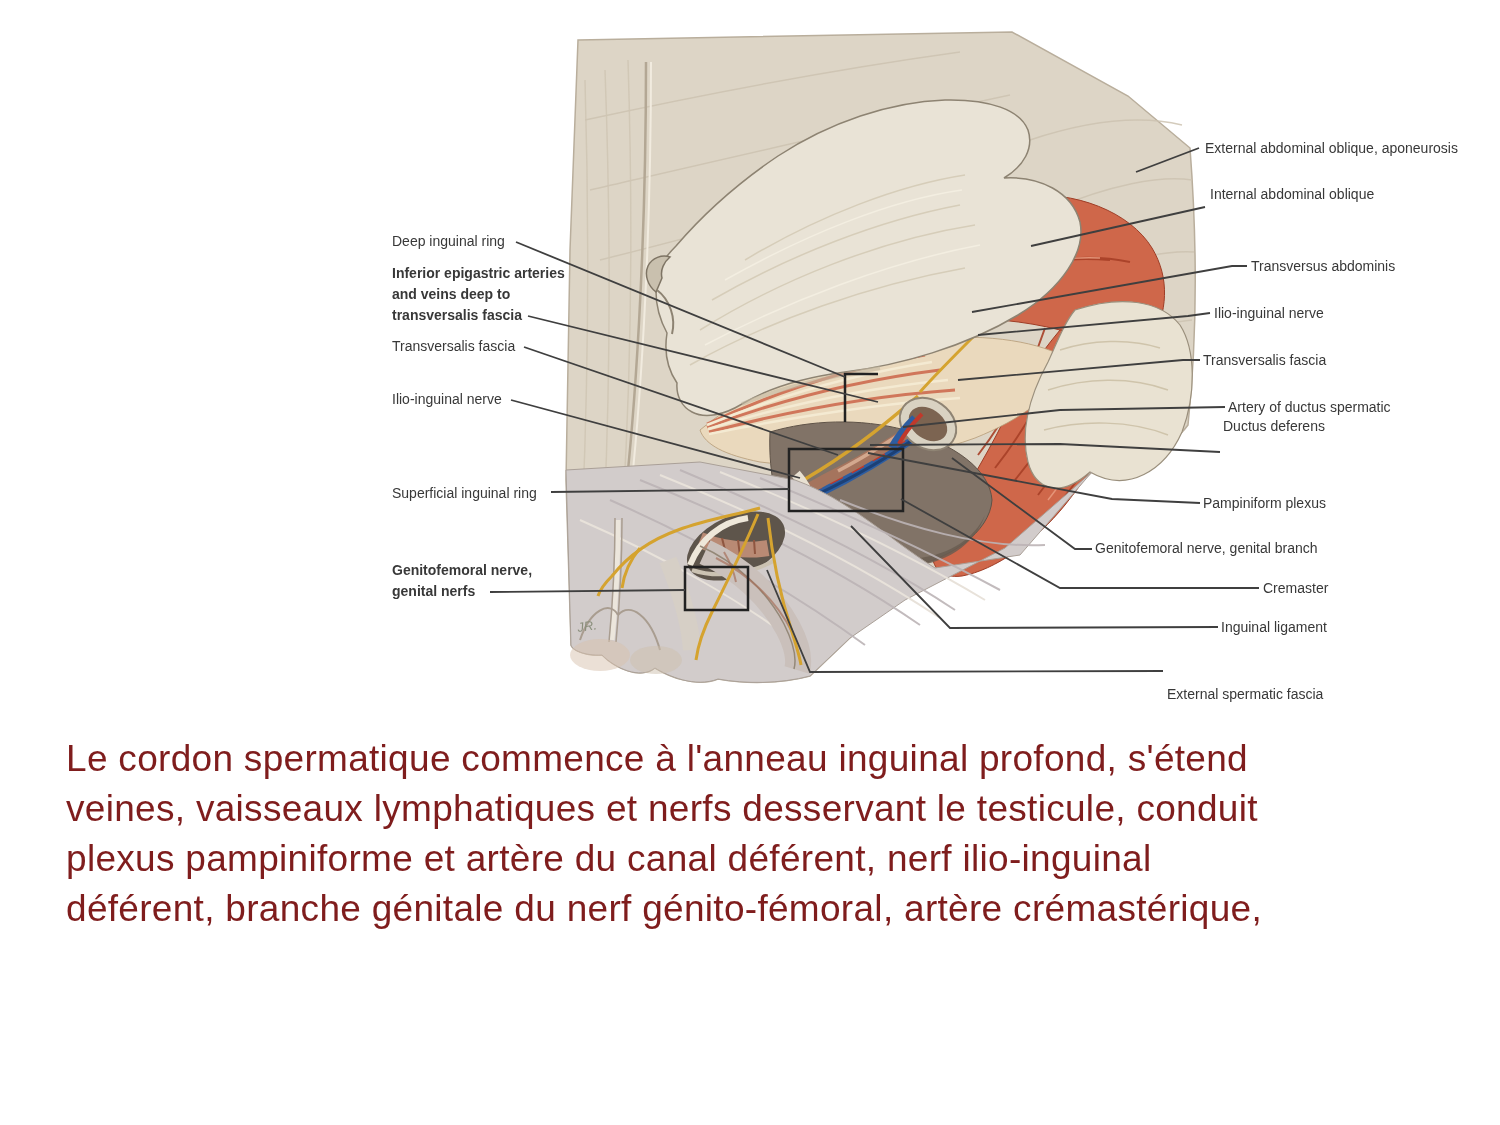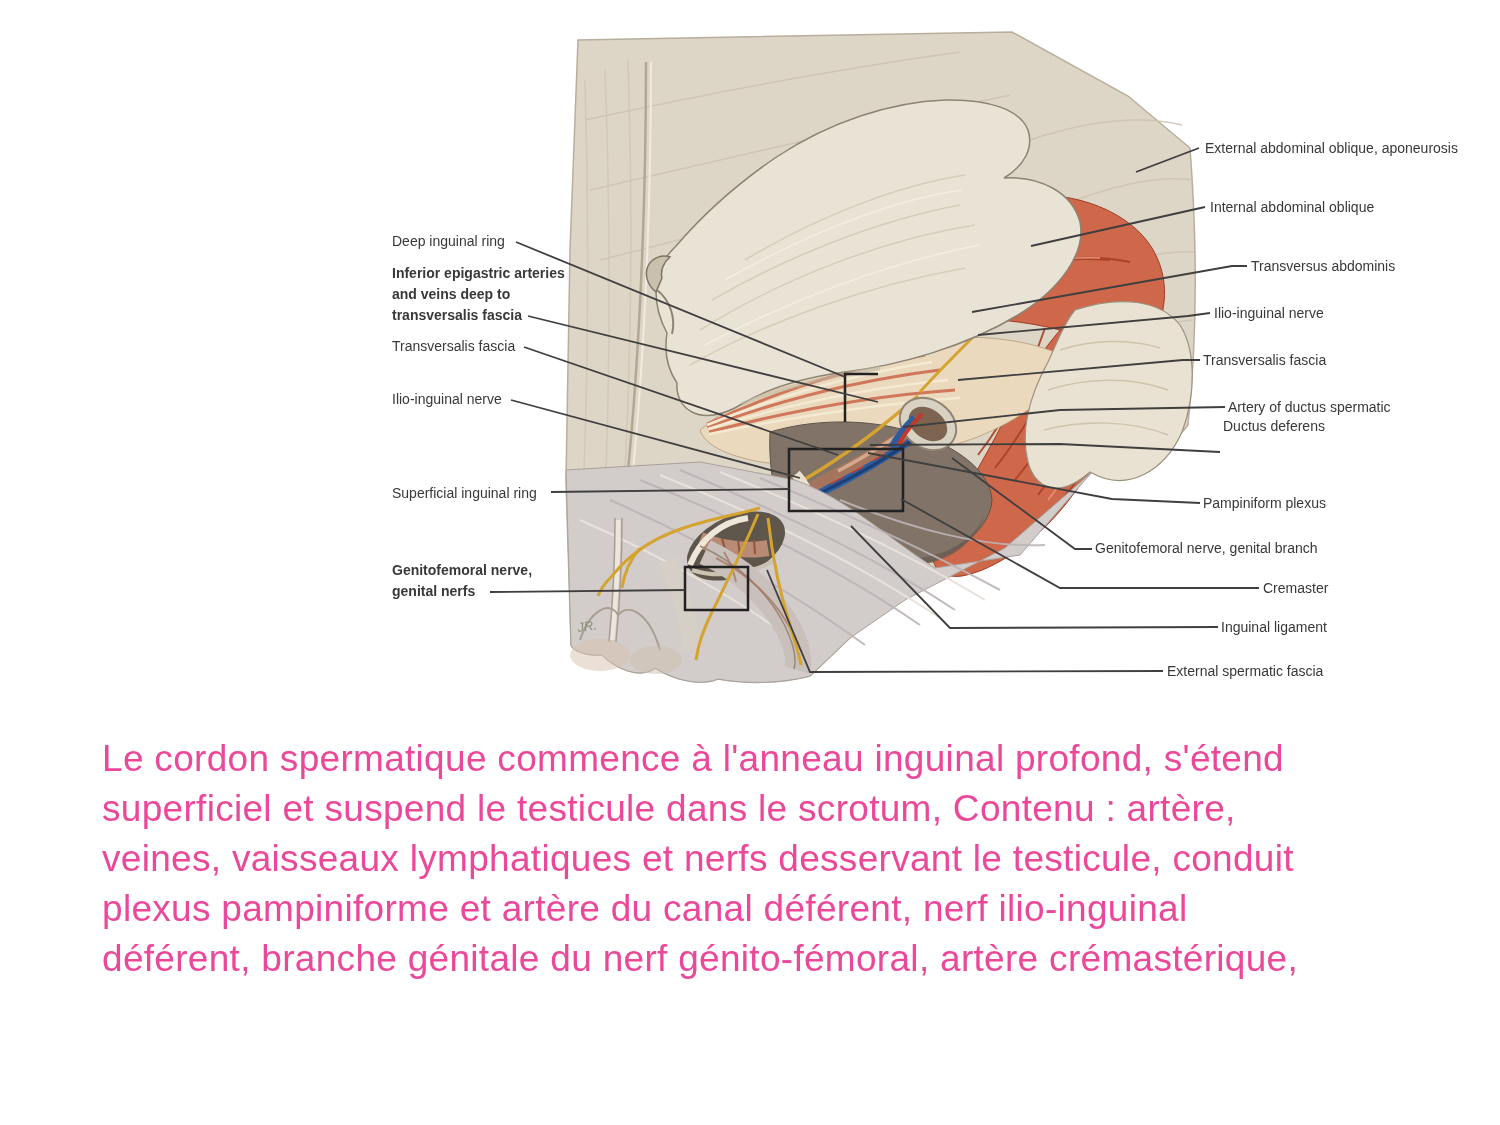--- a/index.html
+++ b/index.html
@@ -2,21 +2,21 @@
 <html><head>
 <meta charset="utf-8">
 <style>
   html,body{margin:0;padding:0;background:#ffffff;width:1500px;height:1125px;
     font-family:"Liberation Sans", sans-serif;overflow:hidden;position:relative;}
   .stage{position:absolute;left:0;top:0;width:1500px;height:1125px;}
   .fig-svg{position:absolute;left:0;top:0;}
   .lbl{position:absolute;font-size:14px;line-height:20px;color:#383838;white-space:nowrap;}
   .lbl-multi{line-height:21px;font-weight:bold;}
   .para{position:absolute;left:66px;top:734px;width:1390px;font-size:37px;
-    line-height:50px;color:#ec4899;letter-spacing:0.3px;margin-left:36px;}
+    line-height:50px;color:#7f1d1d;letter-spacing:0.3px;}
   .para div{white-space:nowrap;}
 </style>
 </head>
 <body>
 
 <div class="stage">
 
   <svg class="fig-svg" width="1500" height="1125" viewBox="0 0 1500 1125">
 
     <g>
@@ -236,33 +236,32 @@
   <div class="lbl" style="left:392px;top:389px">Ilio-inguinal nerve</div>
 
   <div class="lbl" style="left:392px;top:483px">Superficial inguinal ring</div>
 
   <div class="lbl lbl-multi" style="left:392px;top:560px">
     <div>Genitofemoral nerve,</div>
     <div>genital nerfs</div>
   </div>
 
   <div class="lbl" style="left:1205px;top:138px">External abdominal oblique, aponeurosis</div>
-  <div class="lbl" style="left:1210px;top:197px">Internal abdominal oblique</div>
+  <div class="lbl" style="left:1210px;top:184px">Internal abdominal oblique</div>
   <div class="lbl" style="left:1251px;top:256px">Transversus abdominis</div>
   <div class="lbl" style="left:1214px;top:303px">Ilio-inguinal nerve</div>
   <div class="lbl" style="left:1203px;top:350px">Transversalis fascia</div>
   <div class="lbl" style="left:1228px;top:397px">Artery of ductus spermatic</div>
   <div class="lbl" style="left:1223px;top:416px">Ductus deferens</div>
   <div class="lbl" style="left:1203px;top:493px">Pampiniform plexus</div>
   <div class="lbl" style="left:1095px;top:538px">Genitofemoral nerve, genital branch</div>
   <div class="lbl" style="left:1263px;top:578px">Cremaster</div>
   <div class="lbl" style="left:1221px;top:617px">Inguinal ligament</div>
-  <div class="lbl" style="left:1167px;top:661px">External spermatic fascia</div>
+  <div class="lbl" style="left:1167px;top:684px">External spermatic fascia</div>
 
   <div class="para">
     <div>Le cordon spermatique commence à l'anneau inguinal profond, s'étend</div>
-    <div>superficiel et suspend le testicule dans le scrotum, Contenu : artère,</div>
     <div>veines, vaisseaux lymphatiques et nerfs desservant le testicule, conduit</div>
     <div>plexus pampiniforme et artère du canal déférent, nerf ilio-inguinal</div>
     <div>déférent, branche génitale du nerf génito-fémoral, artère crémastérique,</div>
   </div>
 
 </div>
 
 </body></html>

